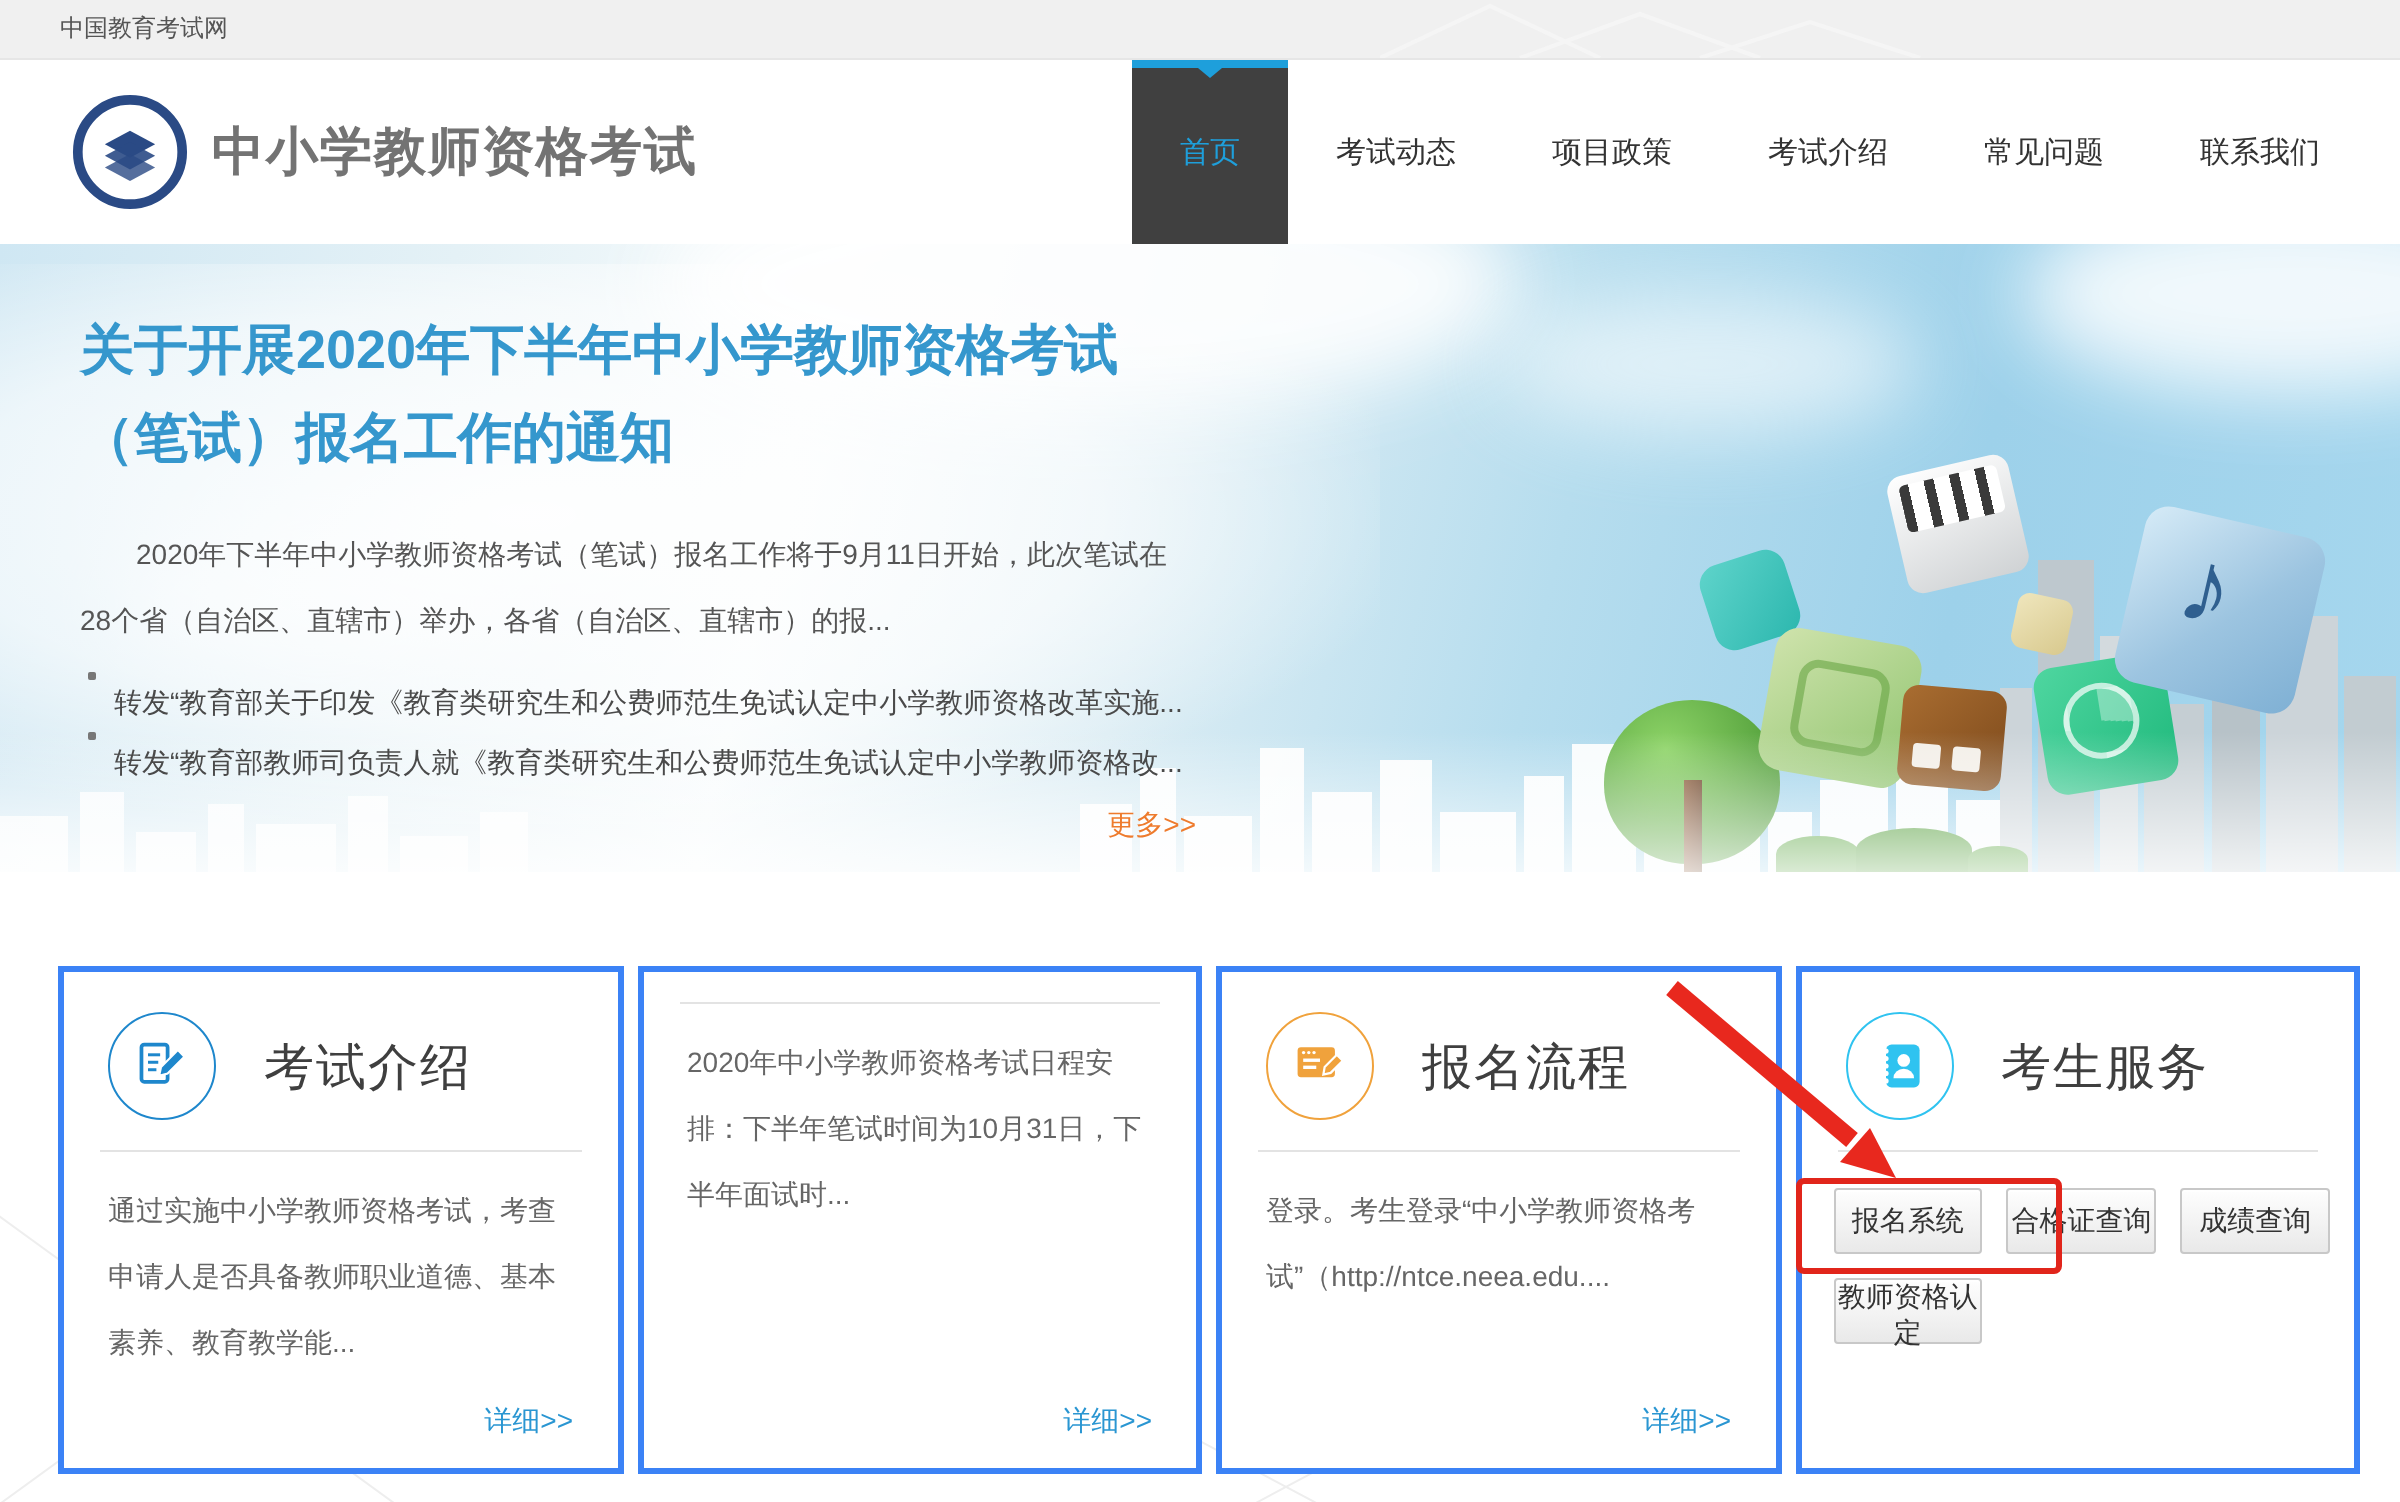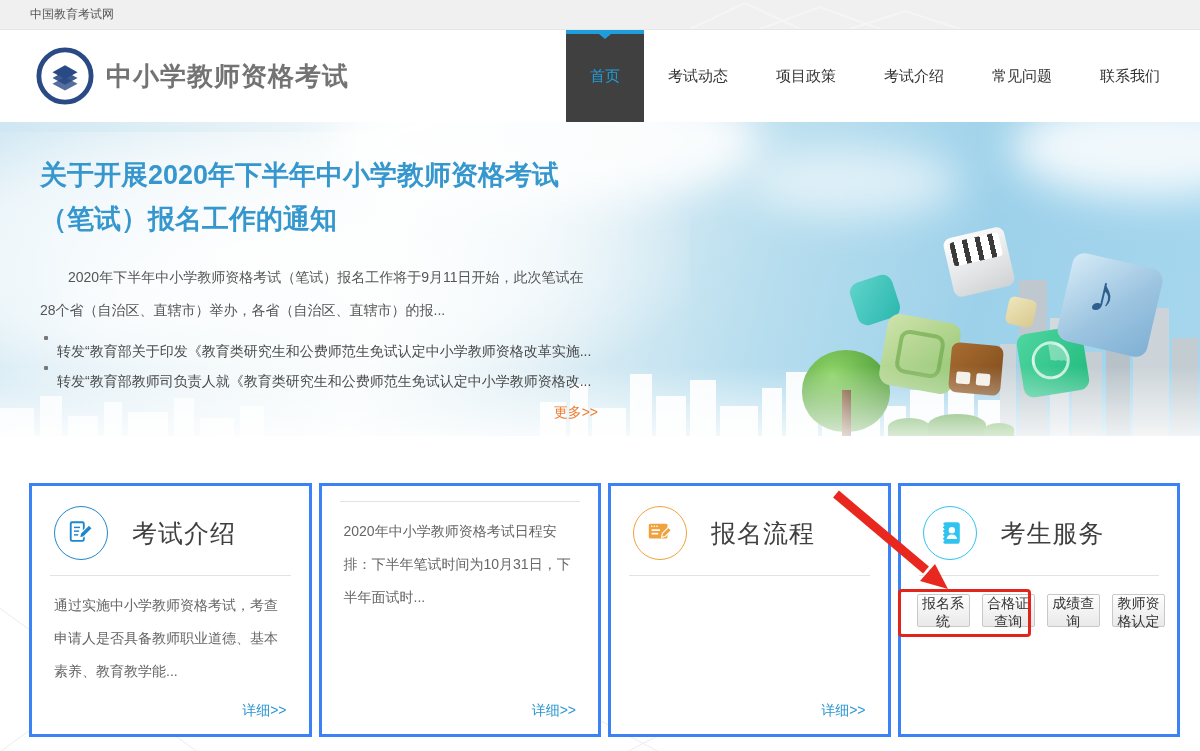--- a/index.html
+++ b/index.html
@@ -129,21 +129,21 @@
   .card { flex:1; height:254px; background:#fff; border:3px solid #3b82f6; position:relative; }
   .card-head { display:flex; align-items:center; padding:20px 0 0 22px; }
   .icon-circle { width:54px; height:54px; border-radius:50%; border:1px solid currentColor;
     display:flex; align-items:center; justify-content:center; flex:none; background:#fff; }
   .card-0 .icon-circle { color:#1e87cc; } .card-1 .icon-circle { color:#f0512b; }
   .card-2 .icon-circle { color:#f0a23c; } .card-3 .icon-circle { color:#2fc3f0; }
   .card-title { margin-left:24px; font-size:25px; font-weight:400; color:#3f3f3f; letter-spacing:1px; }
   .card-divider { height:1px; background:#e3e3e3; margin:15px 18px 0; }
   .card-body { margin:13px 22px 0; font-size:14px; color:#666; line-height:2.35; }
   .card-link { position:absolute; right:22px; bottom:14px; font-size:14px; color:#2a96d2; cursor:pointer; }
-  .btn-grid { display:grid; grid-template-columns:1fr 1fr 1fr 1fr; gap:12px; margin:18px 12px 0 16px; }
+  .btn-grid { display:grid; grid-template-columns:1fr 1fr 1fr; gap:12px; margin:18px 12px 0 16px; }
   .btn { height:33px; border:1px solid #c8c8c8; border-radius:2px; color:#333; font-size:14px;
     background:linear-gradient(#fefefe,#e9e9e9); cursor:pointer; font-family:inherit; box-shadow:inset 0 1px 0 #fff; }
 
   .highlight-box { position:absolute; left:898px; top:153px; width:133px; height:48px; z-index:9;
     border:3px solid #e1251b; border-radius:4px; pointer-events:none; }
   .highlight-arrow { position:absolute; left:820px; top:50px; z-index:9; pointer-events:none; }
 </style>
 </head>
 <body>
 
@@ -265,20 +265,21 @@
               <circle cx="9" cy="7.8" r="0.9" fill="#fff"></circle>
               <circle cx="11.8" cy="7.8" r="0.9" fill="#fff"></circle>
             <rect x="6" y="11" width="9" height="1.8" fill="#fff"></rect>
             <rect x="6" y="14.8" width="7" height="1.8" fill="#fff"></rect>
             <path d="M17.5 15.5 L24 9 L27.2 12.2 L20.7 18.7 L16.8 19.6 Z" fill="currentColor" stroke="#fff" stroke-width="1.2"></path>
           </svg>
         </span>
         <h2 class="card-title">报名流程</h2>
       </div>
       <div class="card-divider"></div>
+      <p class="card-body">登录。考生登录“中小学教师资格考试”（http://ntce.neea.edu....</p>
       <a class="card-link">详细&gt;&gt;</a>
     </article>
 
     <article class="card card-3">
       <div class="card-head">
         <span class="icon-circle">
           <svg viewBox="0 0 30 30" width="28" height="28">
             <rect x="7.5" y="3.5" width="18" height="23" rx="3" fill="currentColor"></rect>
             <circle cx="7.5" cy="7" r="1.4" fill="#fff"></circle>
               <circle cx="7.5" cy="11" r="1.4" fill="#fff"></circle>

